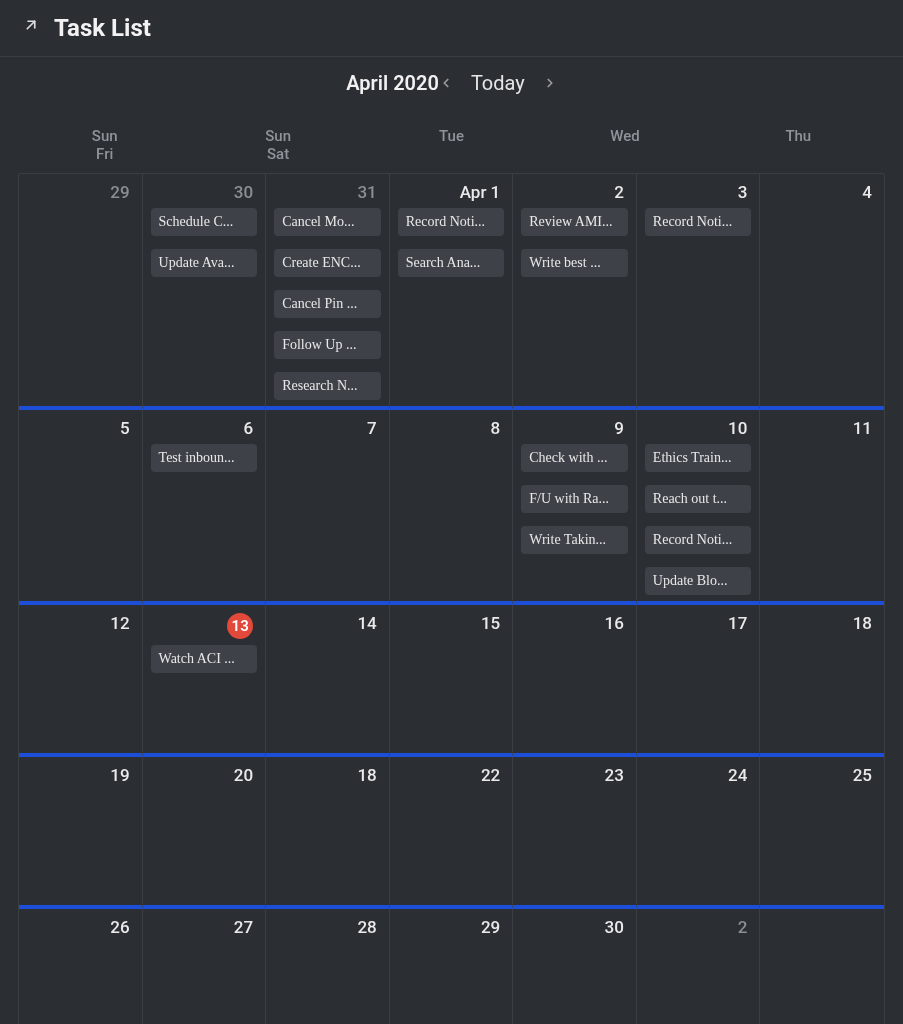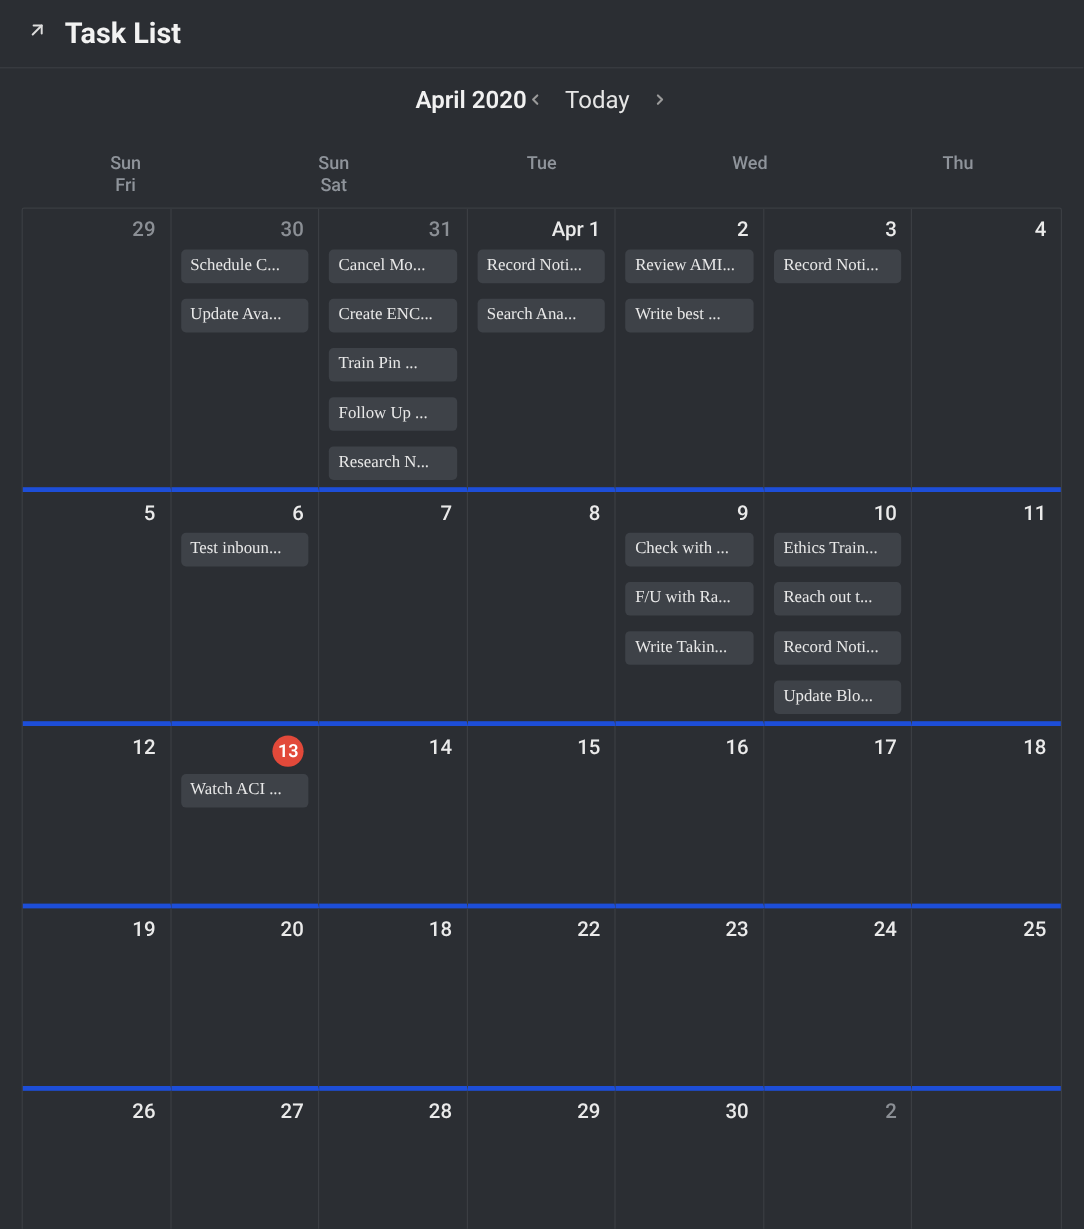--- a/index.html
+++ b/index.html
@@ -185,21 +185,21 @@
         <div class="events">
           <div class="event">Schedule C...</div>
           <div class="event">Update Ava...</div>
         </div>
       </div>
       <div class="cell">
         <div class="daynum dim">31</div>
         <div class="events">
           <div class="event">Cancel Mo...</div>
           <div class="event">Create ENC...</div>
-          <div class="event">Train Pin ...</div>
+          <div class="event">Cancel Pin ...</div>
           <div class="event">Follow Up ...</div>
           <div class="event">Research N...</div>
         </div>
       </div>
       <div class="cell">
         <div class="daynum">Apr 1</div>
         <div class="events">
           <div class="event">Record Noti...</div>
           <div class="event">Search Ana...</div>
         </div>

